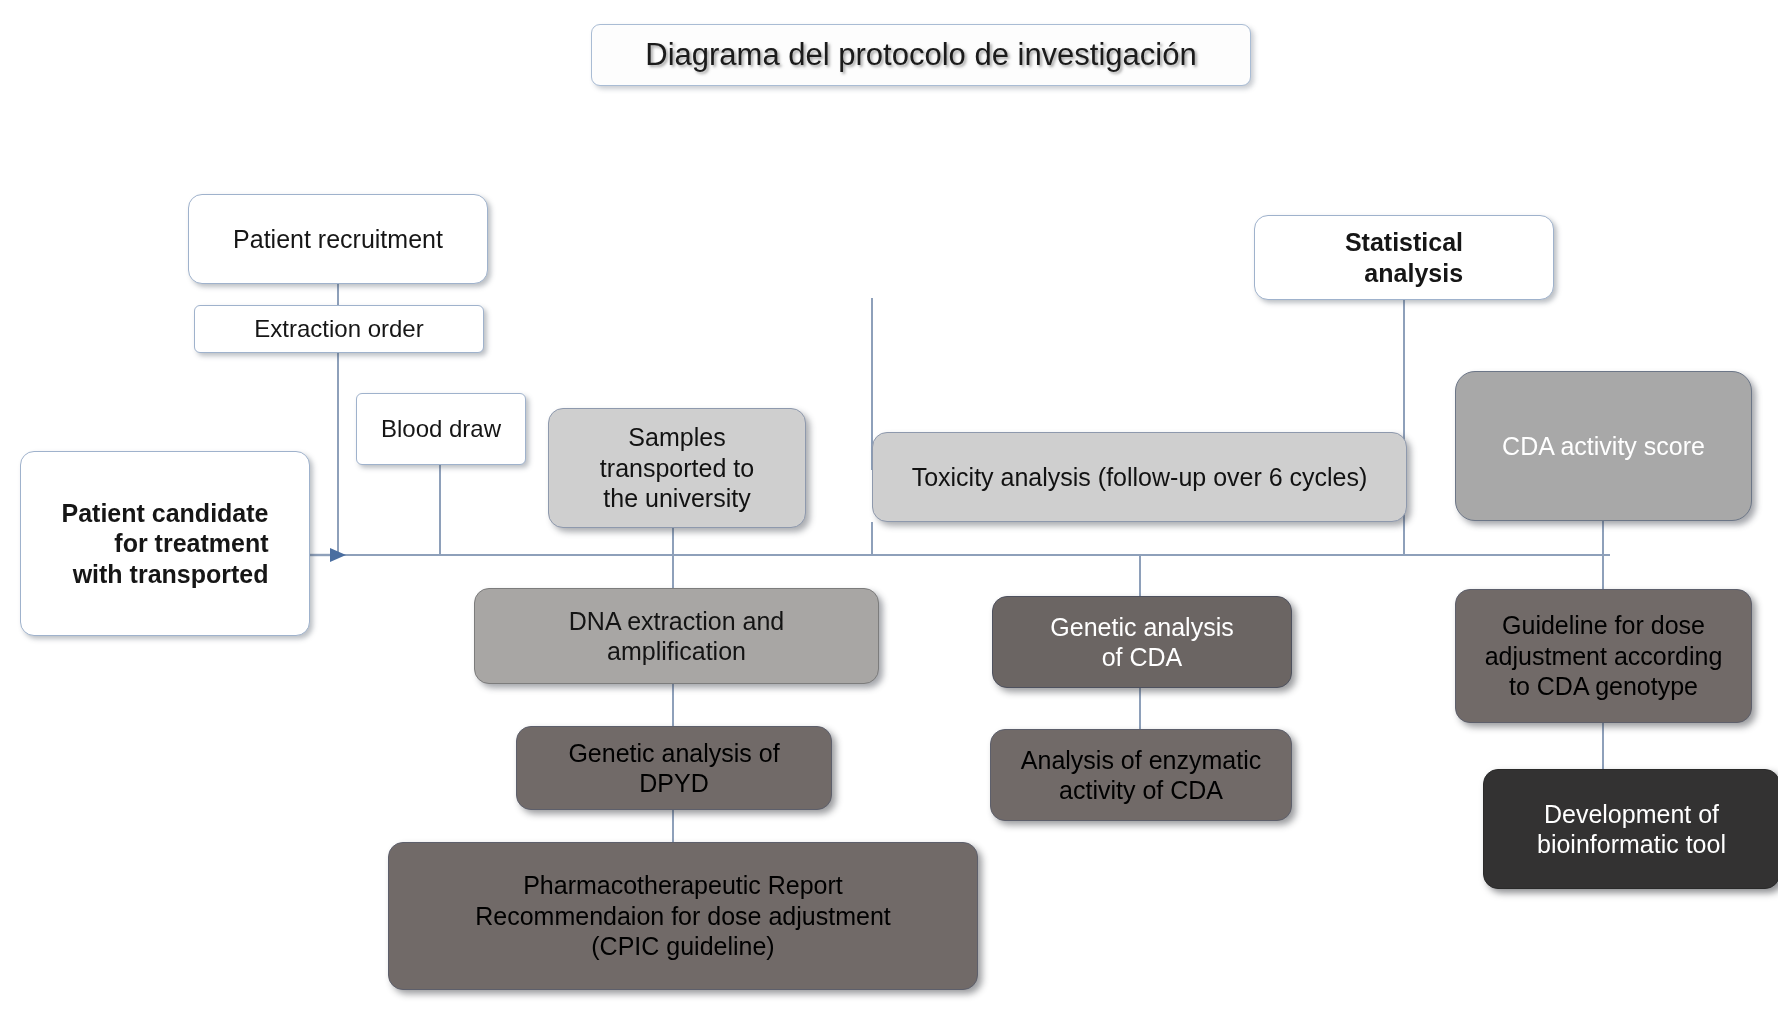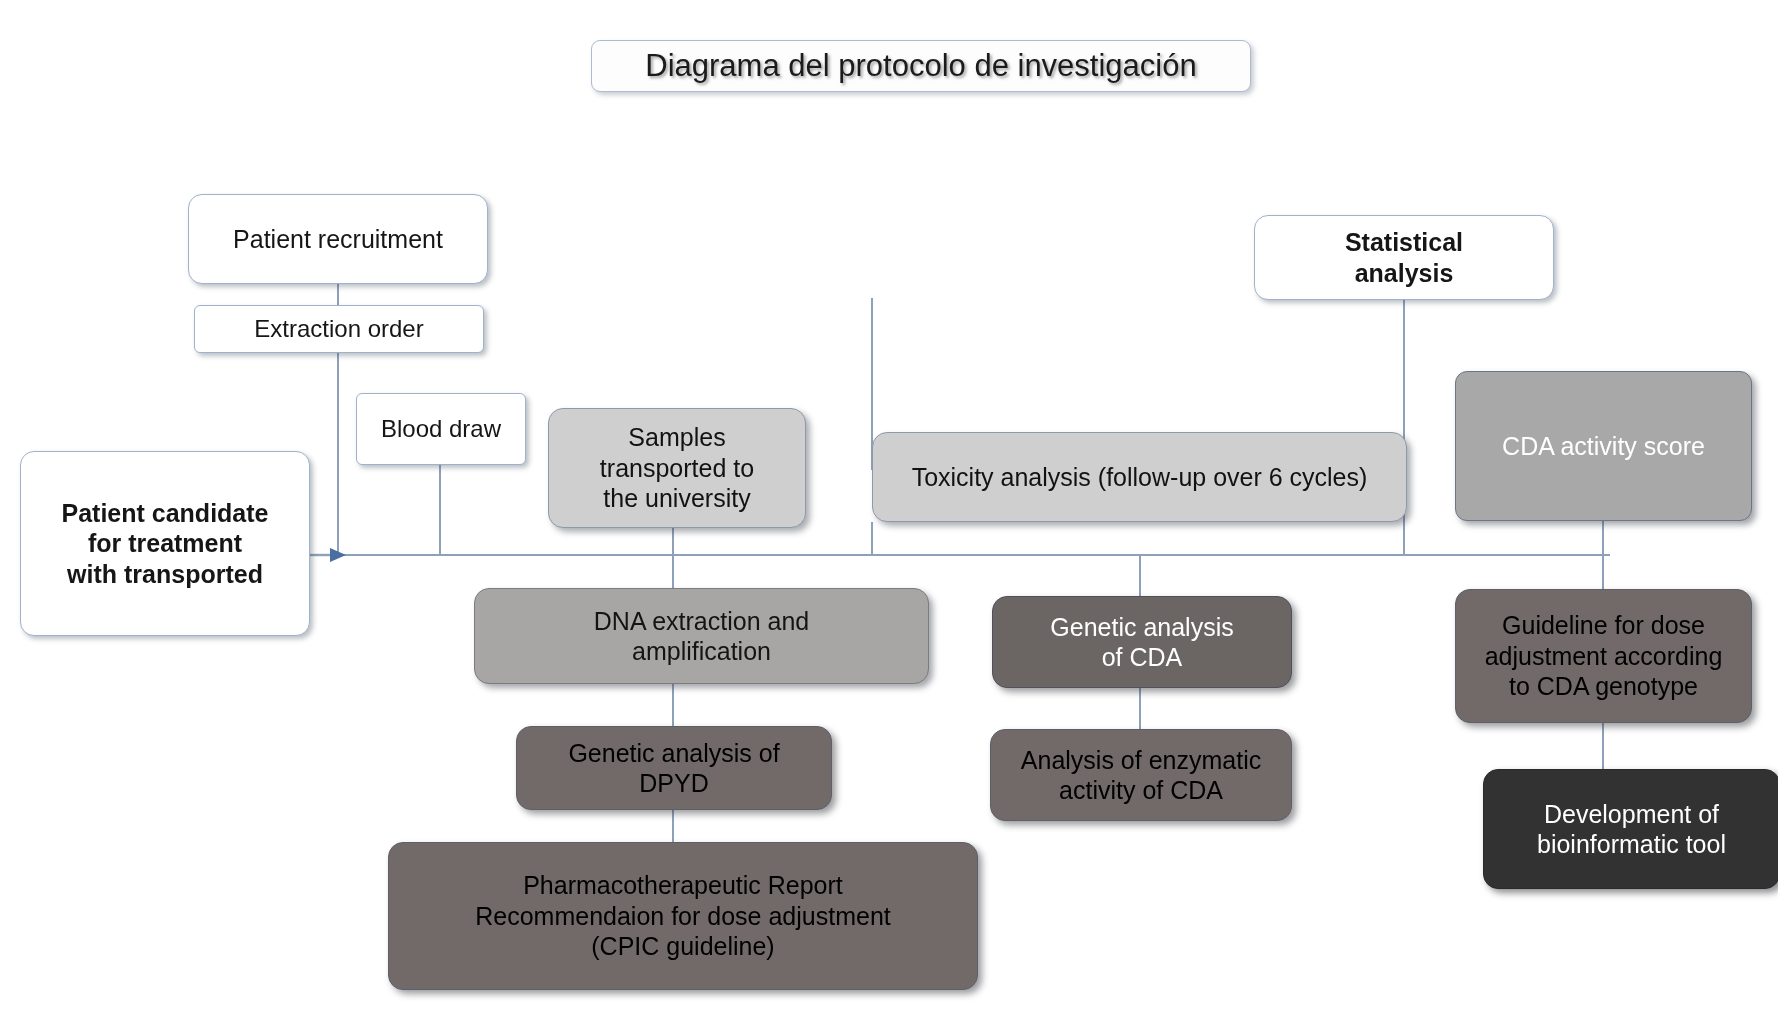--- a/index.html
+++ b/index.html
@@ -42,20 +42,21 @@
     white-space: pre-line;
   }
 
   
   .node.light {
     background: #ffffff;
     border: 1.6px solid #9fb2cc;
     border-radius: 14px;
     color: #161616;
     box-shadow: 3px 3px 5px rgba(60,70,85,0.34);
+    text-align: right;
   }
   .node.light.sharp { border-radius: 6px; }
 
   
   .node.title {
     background: #fdfdfd;
     border: 1.5px solid #a9bcd4;
     border-radius: 9px;
     color: #1b1b1b;
     text-shadow: 2px 2px 3px rgba(90,90,90,0.55);
@@ -70,21 +71,21 @@
     border: 1.6px solid #8e99ad;
     border-radius: 15px;
     color: #121212;
     box-shadow: 4px 4px 6px rgba(55,60,70,0.42);
   }
 
   
   .node.gray-mid {
     background: #a8a8a8;
     border: 1.6px solid #6c7687;
-    border-radius: 12px;
+    border-radius: 20px;
     color: #ffffff;
     box-shadow: 4px 4px 6px rgba(55,60,70,0.45);
     text-align: right;
   }
   
   .node.gray-mid-dark-text {
     background: #a8a6a4;
     border: 1.6px solid #7c7c7c;
     border-radius: 15px;
     color: #141414;
@@ -150,21 +151,21 @@
       <line x1="1404" y1="300" x2="1404" y2="555"></line>
 
       <line x1="1603" y1="520" x2="1603" y2="590"></line>
 
       <line x1="1603" y1="722" x2="1603" y2="770"></line>
     </g>
 
     <polygon points="330,548 346,555 330,562" fill="#4a6ea0"></polygon>
   </svg>
 
-  <div class="node title" style="left:591px; top:40px; width:660px; height:52px;">Diagrama del protocolo de investigación</div>
+  <div class="node title" style="left:591px; top:24px; width:660px; height:62px;">Diagrama del protocolo de investigación</div>
 
   <div class="node light" style="left:188px; top:194px; width:300px; height:90px; font-size:25px;">Patient recruitment</div>
 
   <div class="node light sharp" style="left:194px; top:305px; width:290px; height:48px; font-size:24px;">Extraction order</div>
 
   <div class="node light sharp" style="left:356px; top:393px; width:170px; height:72px; font-size:24px;">Blood draw</div>
 
   <div class="node light" style="left:20px; top:451px; width:290px; height:185px; font-size:25px;">
     <span class="bold">Patient candidate
 for treatment
@@ -178,21 +179,21 @@
 
   <div class="node light" style="left:1254px; top:215px; width:300px; height:85px; font-size:25px;">
     <span class="bold">Statistical
 analysis</span>
   </div>
 
   <div class="node gray-light" style="left:872px; top:432px; width:535px; height:90px; font-size:25px;">Toxicity analysis (follow-up over 6 cycles)</div>
 
   <div class="node gray-mid" style="left:1455px; top:371px; width:297px; height:150px; font-size:25px;">CDA activity score</div>
 
-  <div class="node gray-mid-dark-text" style="left:474px; top:588px; width:455px; height:96px; font-size:25px;">DNA extraction and
+  <div class="node gray-mid-dark-text" style="left:474px; top:588px; width:405px; height:96px; font-size:25px;">DNA extraction and
 amplification</div>
 
   <div class="node gray-dark" style="left:516px; top:726px; width:316px; height:84px; font-size:25px;">Genetic analysis of
 DPYD</div>
 
   <div class="node gray-dark" style="left:388px; top:842px; width:590px; height:148px; font-size:25px;">Pharmacotherapeutic Report
 Recommendaion for dose adjustment
 (CPIC guideline)</div>
 
   <div class="node gray-dark-b" style="left:992px; top:596px; width:300px; height:92px; font-size:25px;">Genetic analysis

